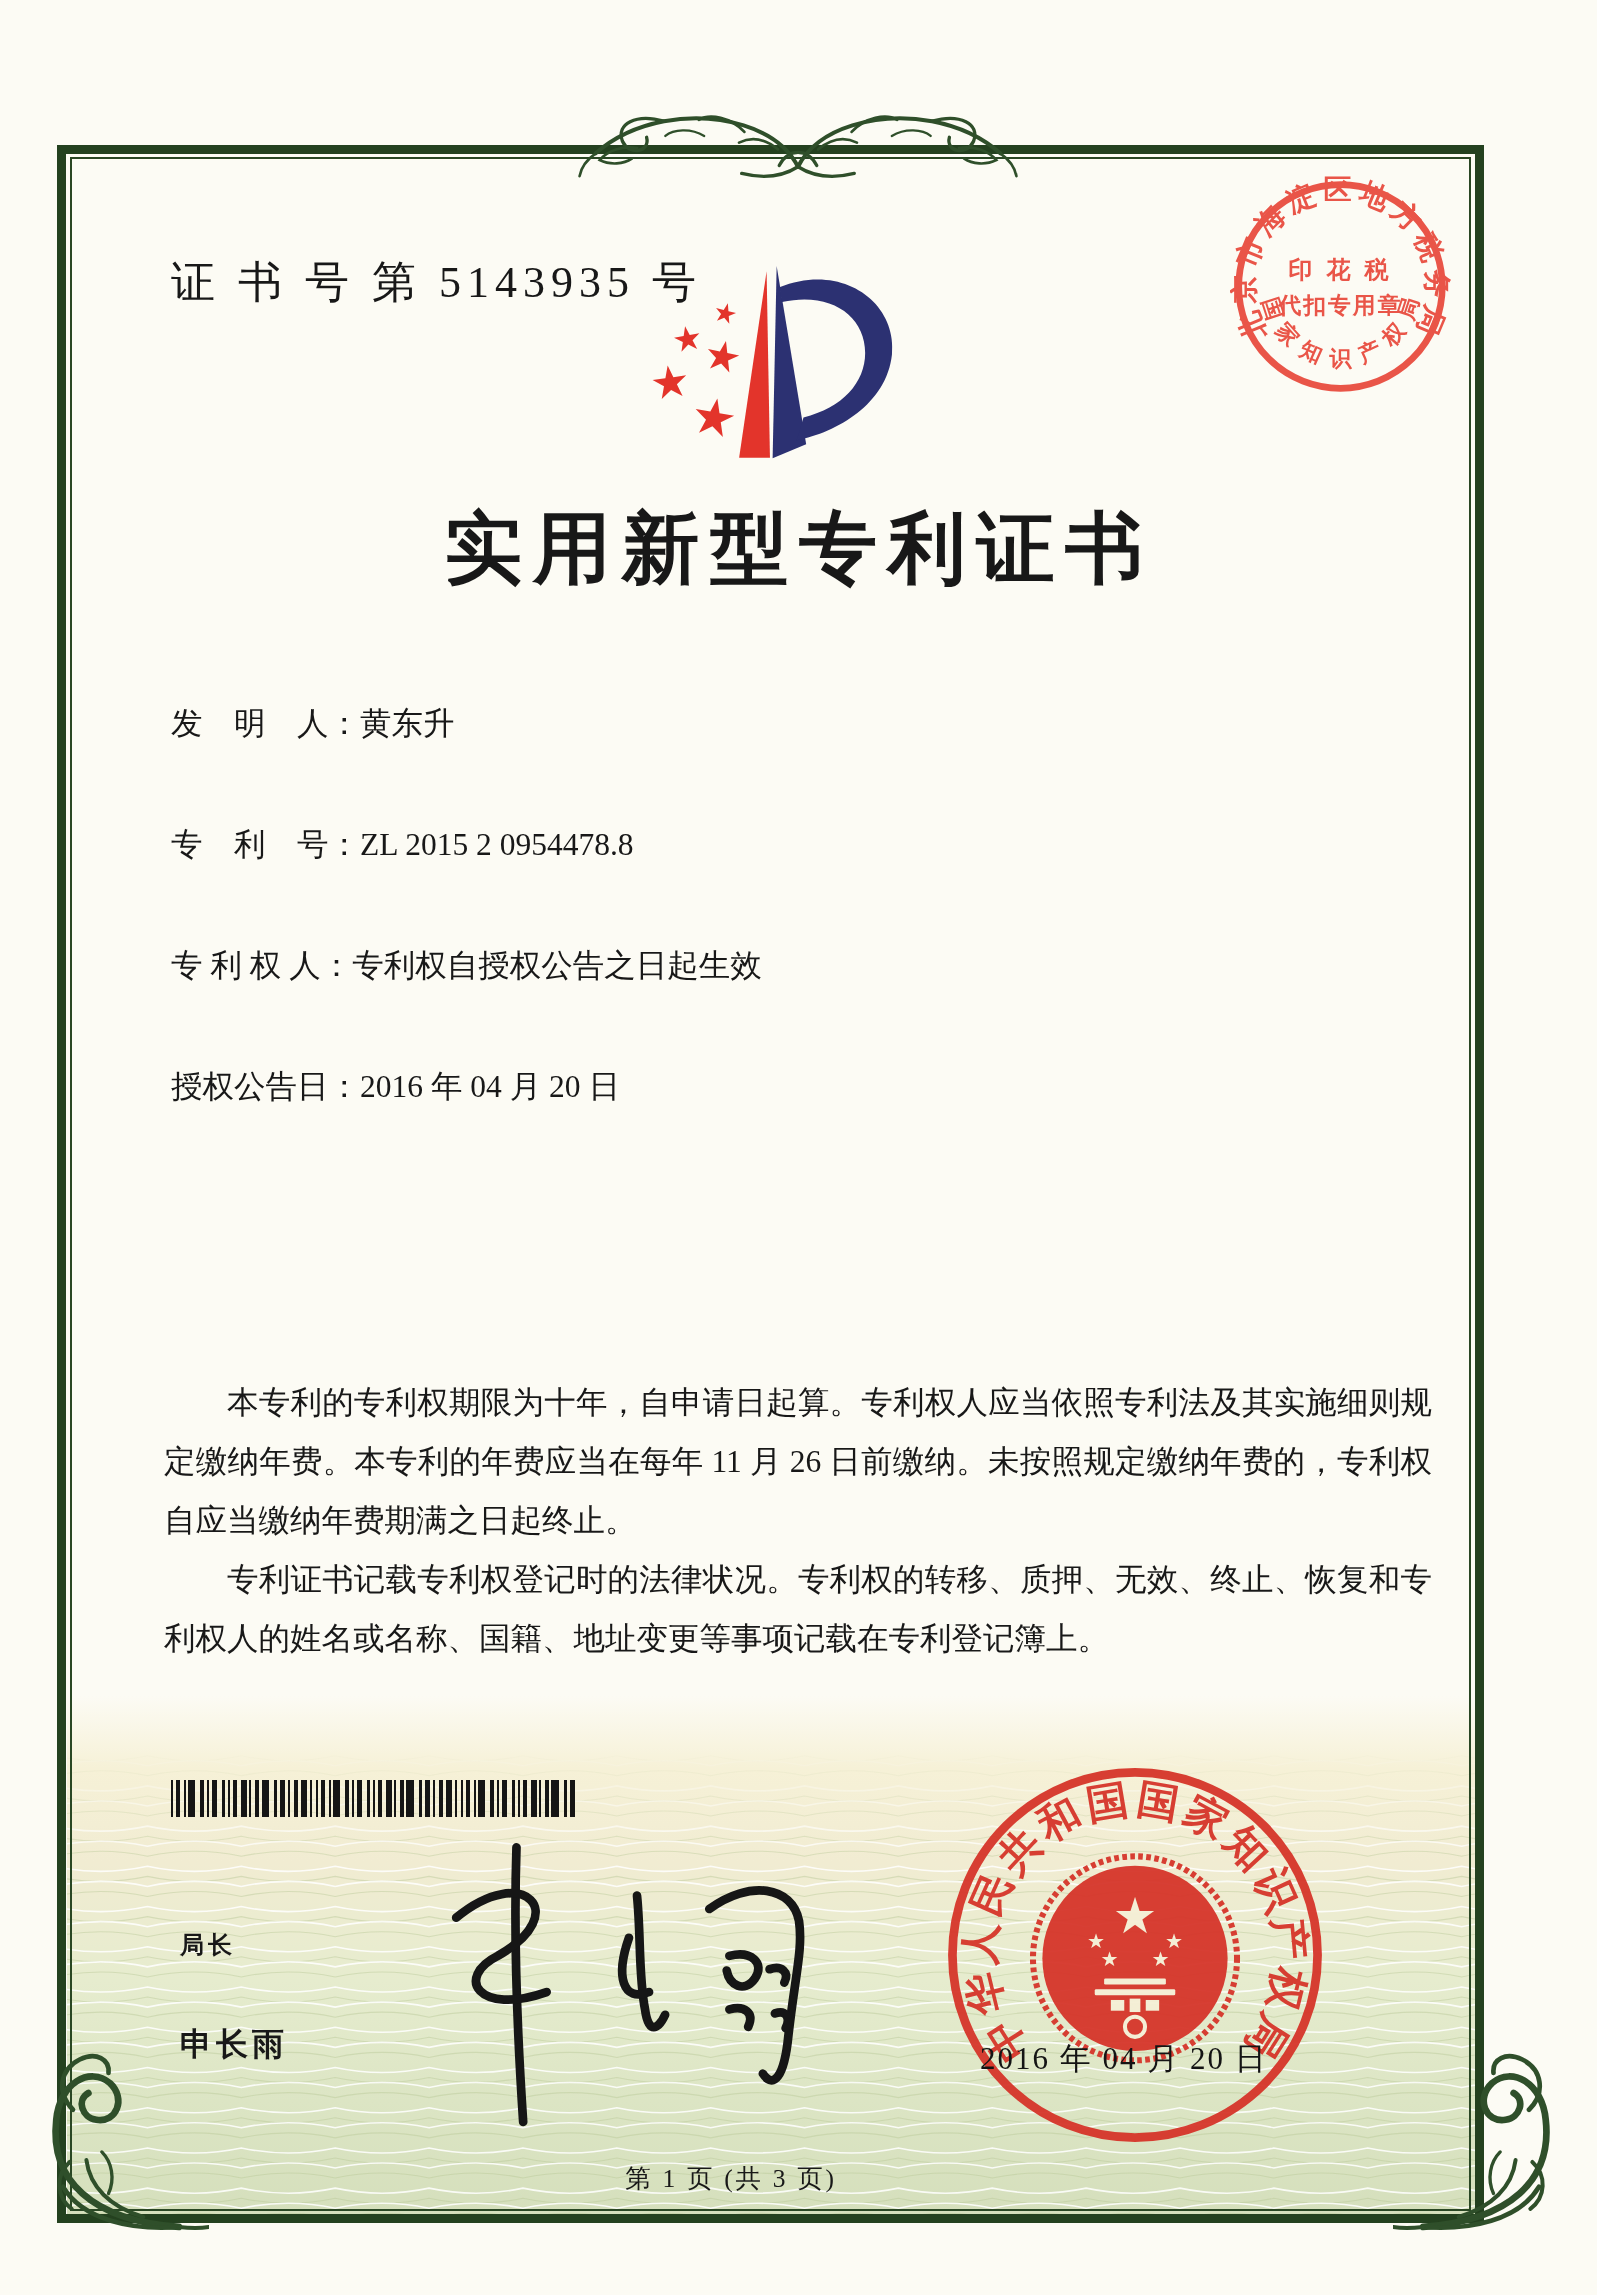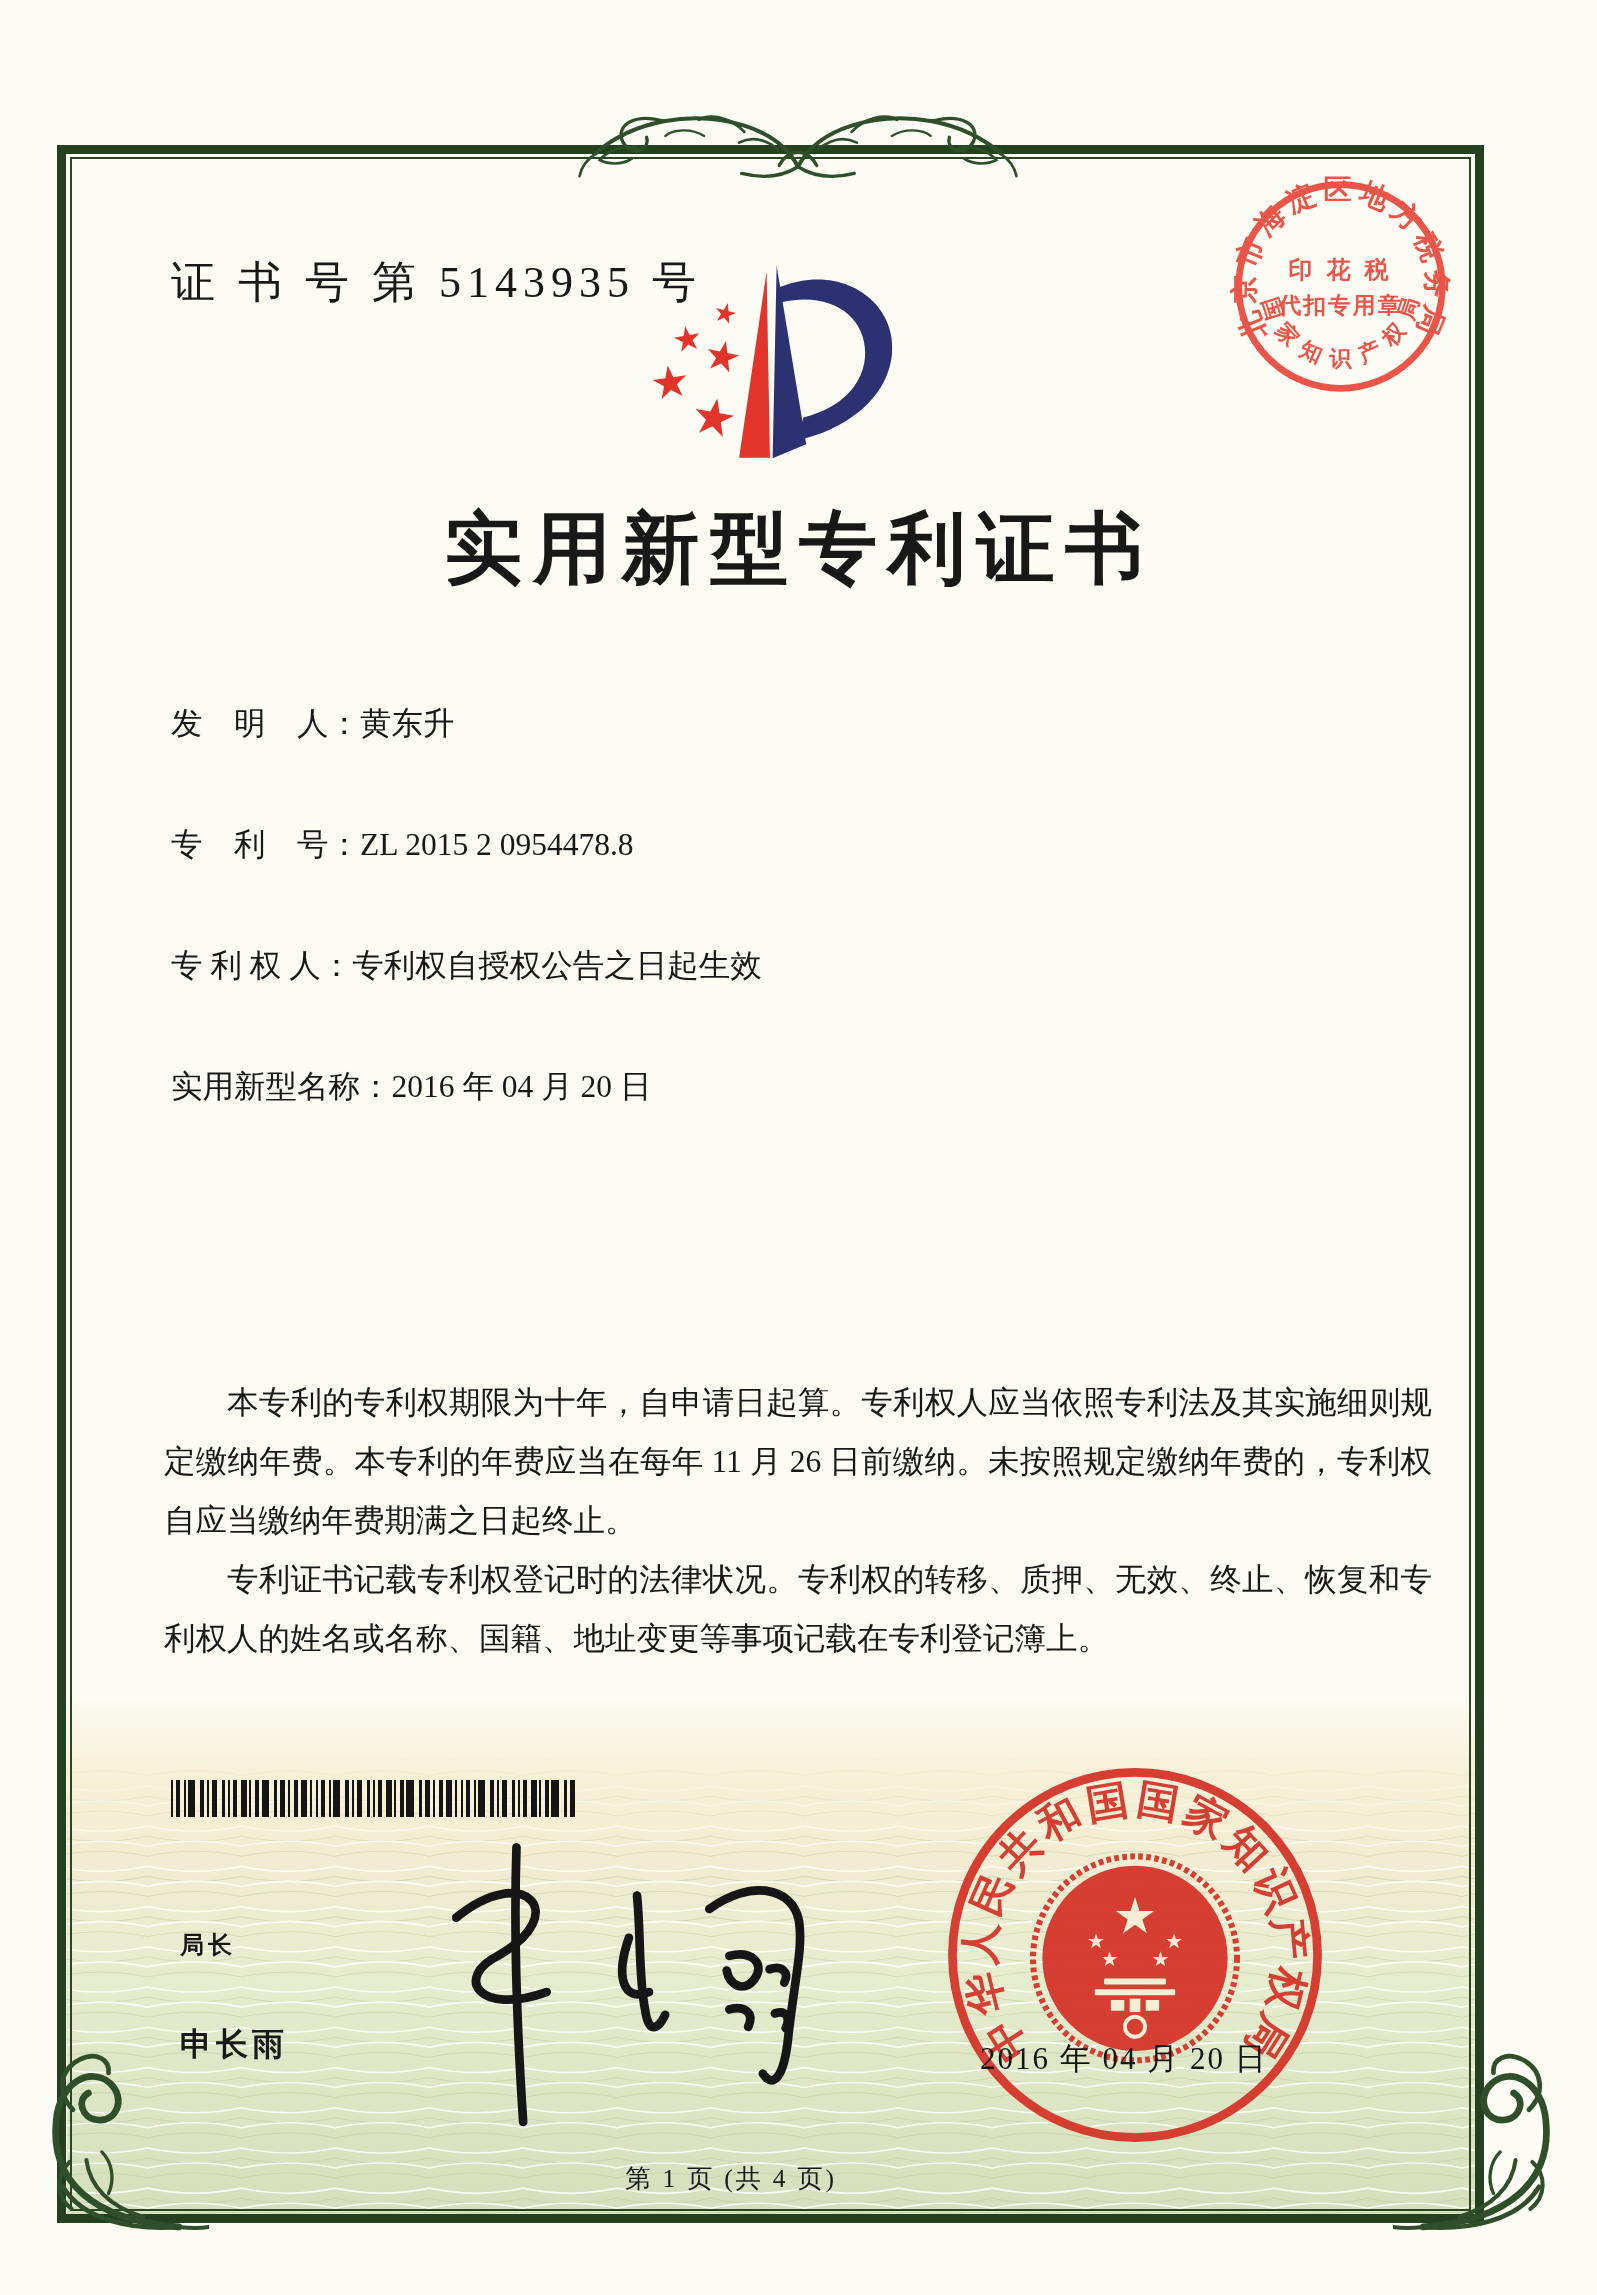--- a/index.html
+++ b/index.html
@@ -197,21 +197,21 @@
   <div class="field-row">
     <span class="label">发　明　人：</span><span>黄东升</span>
   </div>
   <div class="field-row">
     <span class="label">专　利　号：</span><span>ZL 2015 2 0954478.8</span>
   </div>
   <div class="field-row">
     <span class="label">专 利 权 人：</span><span>专利权自授权公告之日起生效</span>
   </div>
   <div class="field-row">
-    <span class="label">实用新型名称：</span><span>2016 年 04 月 20 日</span>
+    <span class="label">授权公告日：</span><span>2016 年 04 月 20 日</span>
   </div>
 </div>
 
 <div class="body-text">
   <p>本专利的专利权期限为十年，自申请日起算。专利权人应当依照专利法及其实施细则规定缴纳年费。本专利的年费应当在每年 11 月 26 日前缴纳。未按照规定缴纳年费的，专利权自应当缴纳年费期满之日起终止。</p>
   <p>专利证书记载专利权登记时的法律状况。专利权的转移、质押、无效、终止、恢复和专利权人的姓名或名称、国籍、地址变更等事项记载在专利登记簿上。</p>
 </div>
 
 <div class="barcode">
     <span style="width:2px;margin-right:2.7px"></span>
@@ -311,14 +311,14 @@
       <rect x="259" y="362" width="20" height="16"></rect>
       <rect x="311" y="362" width="20" height="16"></rect>
       <rect x="287" y="360" width="16" height="20"></rect>
     </g>
     <circle cx="295" cy="402" r="15" fill="none" stroke="#f5efd6" stroke-width="6"></circle>
   </g>
 </svg>
 
 <div class="seal-date">2016 年 04 月 20 日</div>
 
-<div class="footer">第 1 页 (共 4 页)</div>
+<div class="footer">第 1 页 (共 3 页)</div>
 
 
 </body></html>

